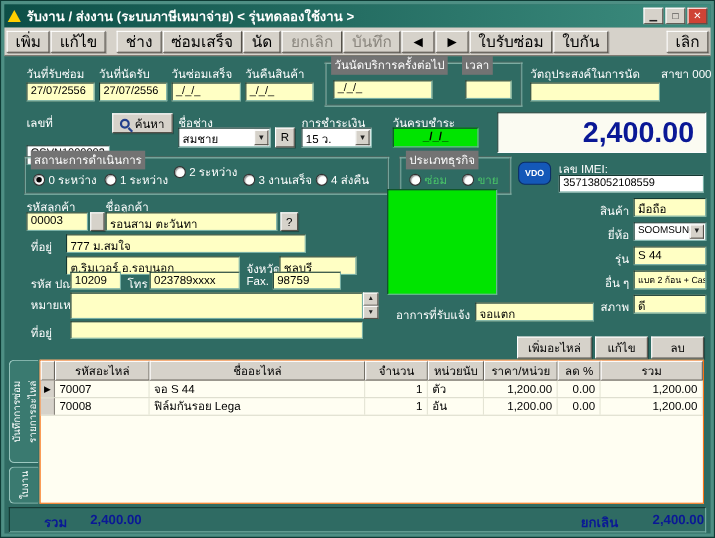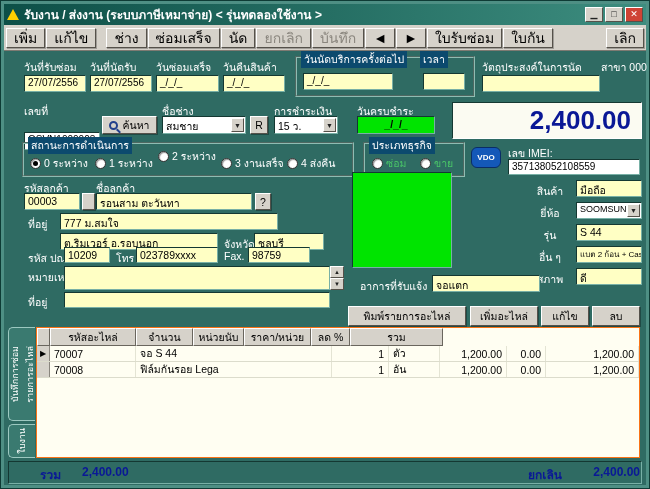--- a/index.html
+++ b/index.html
@@ -16,30 +16,30 @@
   .wb.close{background:#cf4335;color:#fff;font-weight:bold;}
   .toolbar{position:absolute;left:4px;top:25px;right:4px;height:26px;background:#d6d2ca;
       border-bottom:1px solid #7e7a72;display:flex;align-items:center;padding:2px;gap:1px;}
   .tbtn{height:20px;padding:0 7px;background:#d6d2ca;border:1px solid;border-color:#fff #55514a #55514a #fff;
       box-shadow:1px 1px 0 rgba(0,0,0,.25);font-size:14px;display:flex;align-items:center;justify-content:center;
       color:#000;cursor:pointer;white-space:nowrap;}
   .tbtn.dis{color:#8a867e;}
   .sep{width:8px;}
   .push{flex:1;}
   .lbl{position:absolute;color:#fff;font-size:10.5px;white-space:nowrap;}
-  .lblr{text-align:center;}
+  .lblr{text-align:right;}
   .fld{position:absolute;background:#ffffc4;border:1px solid;border-color:#143832 #78b0a6 #78b0a6 #143832;
       font-size:10.5px;color:#000;padding:1px 3px;white-space:nowrap;overflow:hidden;}
   .white{background:#ffffff;}
   .green{background:#00e400;text-align:center;font-weight:bold;}
   .combo{padding-right:15px;}
   .carrow{position:absolute;right:1px;top:1px;bottom:1px;width:13px;background:#d6d2ca;
       border:1px solid;border-color:#fff #55514a #55514a #fff;font-size:7px;display:flex;align-items:center;justify-content:center;color:#222;}
   .gbox{position:absolute;border:2px groove #8fbcb2;}
-  .glabel{position:absolute;color:#fff;font-size:10.5px;background:#0c4a6e;padding:0 3px;white-space:nowrap;}
+  .glabel{position:absolute;color:#fff;font-size:10.5px;background:#737373;padding:0 3px;white-space:nowrap;}
   .radio{position:absolute;display:flex;align-items:center;gap:3px;font-size:10.5px;color:#fff;cursor:pointer;white-space:nowrap;}
   .radio.biz{color:#49c468;}
   .rdot{width:11px;height:11px;border-radius:50%;background:#fff;border:1px solid #333;
       box-shadow:inset 1px 1px 1px #9a9a9a;position:relative;flex:0 0 auto;}
   .checked .rdot::after{content:"";position:absolute;left:2px;top:2px;width:5px;height:5px;border-radius:50%;background:#000;}
   .btn{position:absolute;background:#d6d2ca;border:1px solid;border-color:#fff #55514a #55514a #fff;
       box-shadow:1px 1px 0 rgba(0,0,0,.3);font-size:10.5px;display:flex;align-items:center;justify-content:center;
       cursor:pointer;white-space:nowrap;color:#000;}
   .lens{width:9px;height:9px;border:2px solid #23408c;border-radius:50%;position:relative;margin-right:4px;flex:0 0 auto;}
   .lens::after{content:"";position:absolute;width:5px;height:2px;background:#23408c;transform:rotate(45deg);left:5px;top:7px;}
@@ -113,21 +113,21 @@
   <span class="fld" style="left:303px;top:73px;width:90px;height:17px;font-size:10px">_/_/_</span>
   <span class="glabel" style="left:420px;top:51px">เวลา</span>
   <span class="fld" style="left:423px;top:73px;width:42px;height:17px"></span>
 
   <span class="lbl" style="left:482px;top:59px">วัตถุประสงค์ในการนัด</span>
   <span class="fld" style="left:482px;top:75px;width:118px;height:17px"></span>
   <span class="lbl" style="left:601px;top:59px">สาขา 000</span>
 
   <span class="lbl" style="left:24px;top:103px">เลขที่</span>
   <span class="fld white" style="left:24px;top:132px;width:76px;height:18px;font-size:10px">OSVN1000003</span>
-  <span class="btn" style="left:102px;top:116px;width:55px;height:18px">
+  <span class="btn" style="left:102px;top:103px;width:55px;height:18px">
     <span class="lens"></span>
     <span>ค้นหา</span>
   </span>
   <span class="lbl" style="left:162px;top:103px">ชื่อช่าง</span>
   <span class="fld white combo" style="left:162px;top:116px;width:84px;height:18px">
     <span>สมชาย</span>
     <span class="carrow">▼</span>
   </span>
   <span class="btn" style="left:250px;top:116px;width:18px;height:18px">R</span>
   <span class="lbl" style="left:274px;top:103px">การชำระเงิน</span>
@@ -218,37 +218,37 @@
   <span class="lbl lblr" style="left:528px;top:227px;width:44px">รุ่น</span>
   <span class="fld" style="left:576px;top:224px;width:66px;height:17px">S 44</span>
   <span class="lbl lblr" style="left:528px;top:249px;width:44px">อื่น ๆ</span>
   <span class="fld" style="left:576px;top:246px;width:66px;height:17px;font-size:8px">แบต 2 ก้อน + Case</span>
   <span class="lbl lblr" style="left:528px;top:271px;width:44px">สภาพ</span>
   <span class="fld" style="left:576px;top:268px;width:66px;height:17px">ดี</span>
 
   <span class="lbl" style="left:360px;top:278px">อาการที่รับแจ้ง</span>
   <span class="fld" style="left:432px;top:275px;width:108px;height:17px">จอแตก</span>
 
-  <span class="btn" style="left:348px;top:306px;width:118px;height:20px">พิมพ์รายการอะไหล่</span>
   <span class="btn" style="left:470px;top:306px;width:68px;height:20px">เพิ่มอะไหล่</span>
   <span class="btn" style="left:541px;top:306px;width:48px;height:20px">แก้ไข</span>
   <span class="btn" style="left:592px;top:306px;width:48px;height:20px">ลบ</span>
 
   <div class="vtab" style="top:327px;height:94px">
     <span class="vtxt">บันทึกการซ่อม</span>
     <span class="vtxt">รายการอะไหล่</span>
   </div>
   <div class="vtab" style="top:424px;height:34px">
     <span class="vtxt">ใบงาน</span>
   </div>
 
   <div class="grid">
     <div class="ghead">
       <span class="gc" style="width:13px"></span>
       <span class="gc" style="width:86px">รหัสอะไหล่</span>
+      <span class="gc" style="width:196px">ชื่ออะไหล่</span>
       <span class="gc" style="width:57px">จำนวน</span>
       <span class="gc" style="width:51px">หน่วยนับ</span>
       <span class="gc" style="width:67px">ราคา/หน่วย</span>
       <span class="gc" style="width:39px">ลด %</span>
       <span class="gc" style="width:93px">รวม</span>
     </div>
     <div class="grow">
       <span class="gc sel" style="width:13px">▶</span>
       <span class="gc" style="width:86px">70007</span>
       <span class="gc" style="width:196px">จอ S 44</span>

